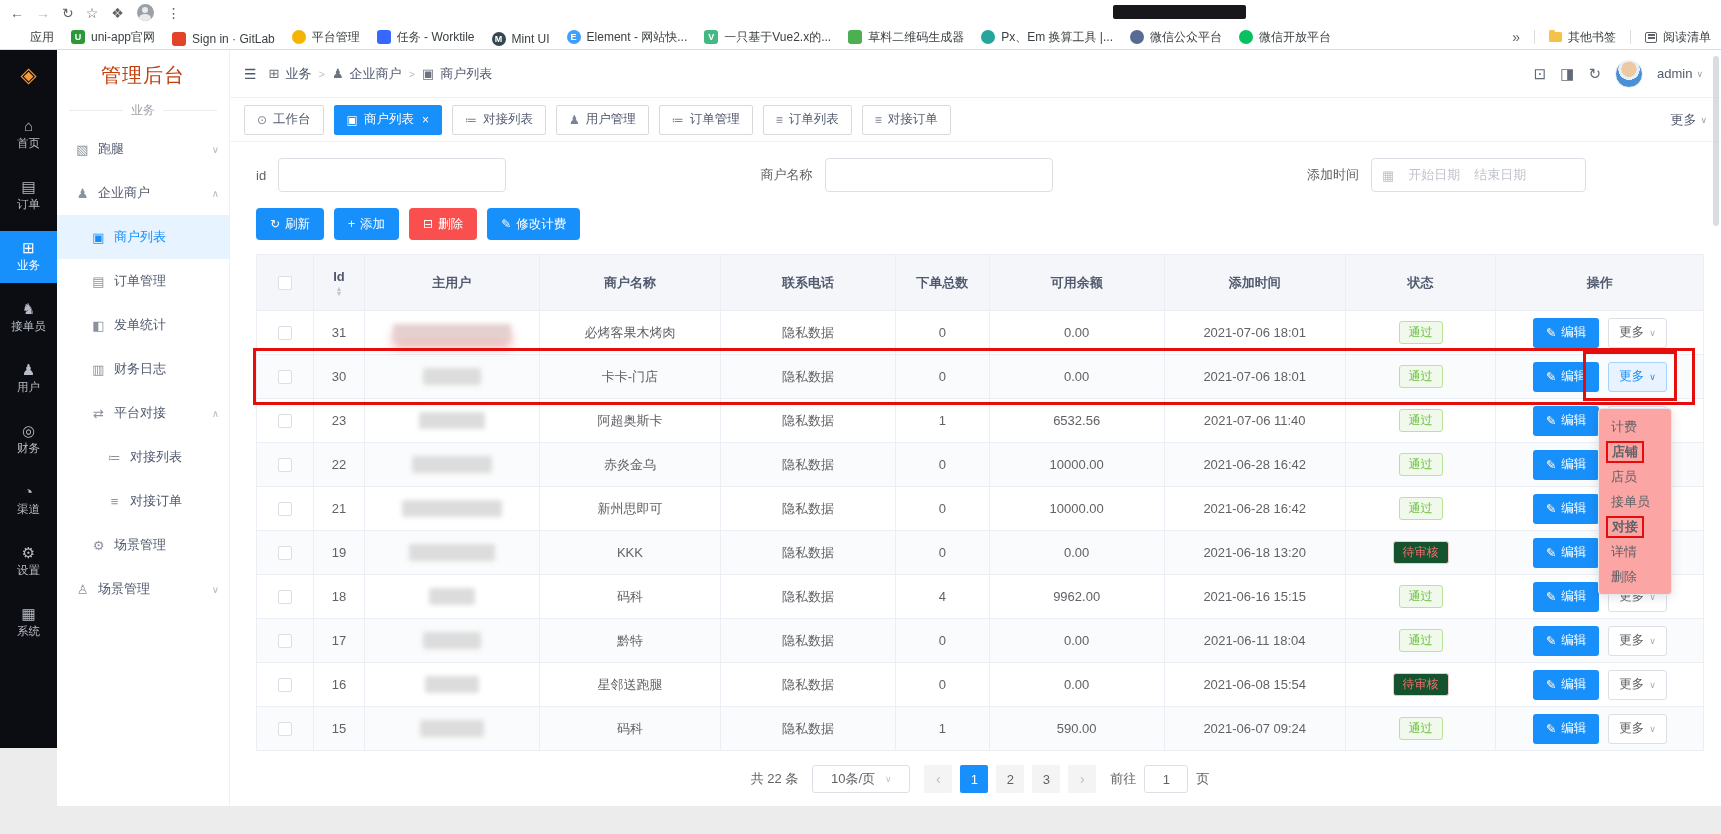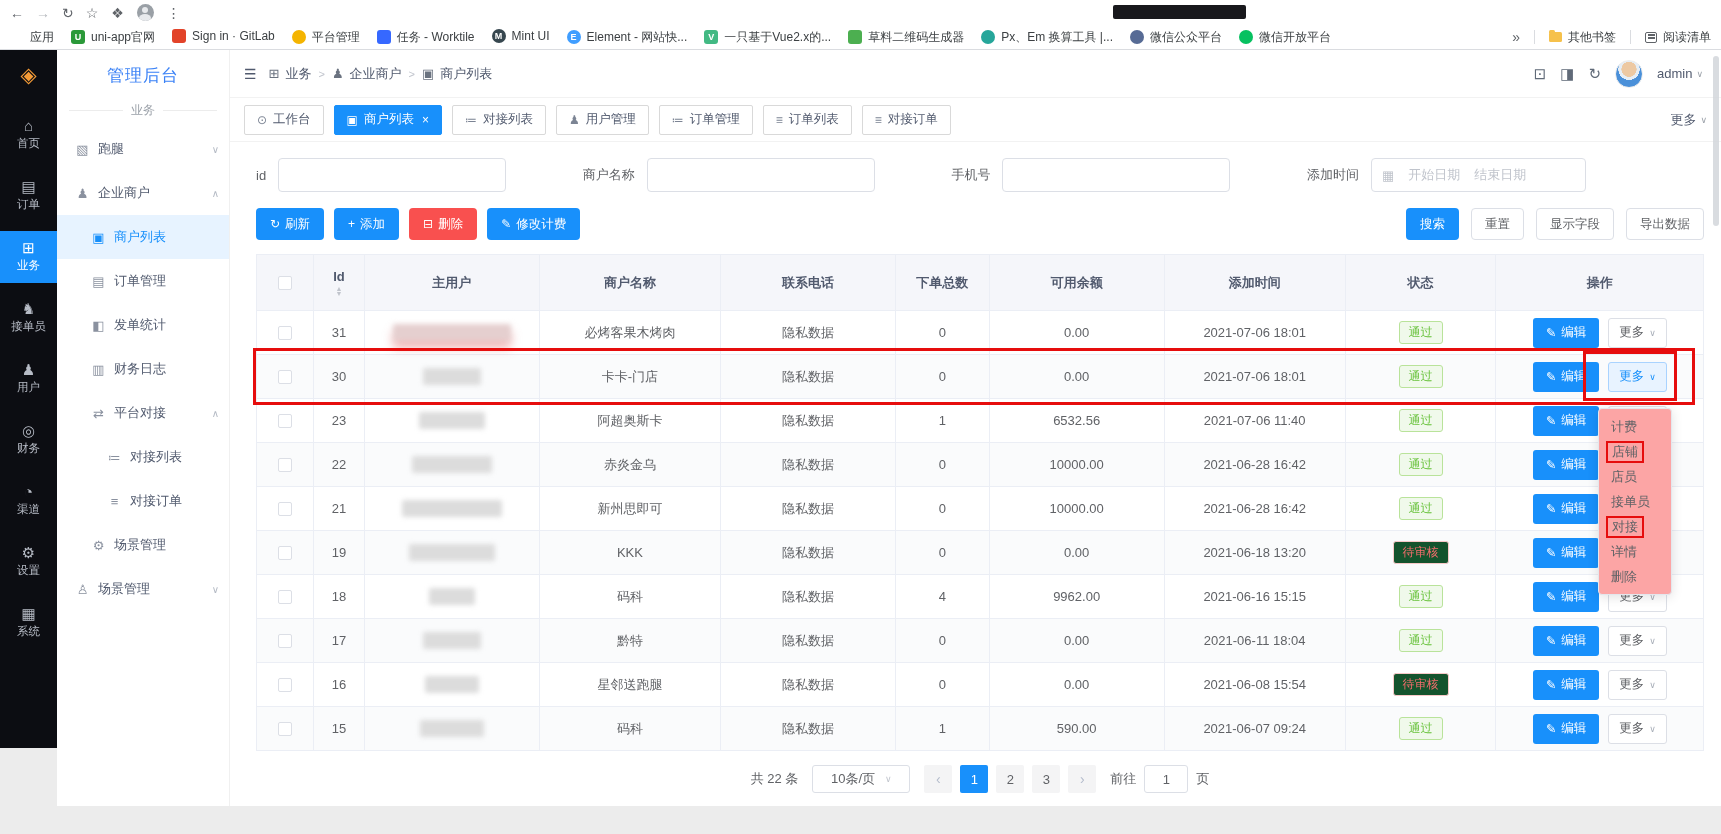--- a/index.html
+++ b/index.html
@@ -14,21 +14,21 @@
   .omnibox { flex:1; height:20px; background:#f1f3f4; border-radius:11px; display:flex; align-items:center; gap:8px; padding:0 12px; margin:0 6px; }
   .lock-icon { width:9px; height:7px; background:#5f6368; border-radius:1px; position:relative; margin-top:3px; flex:none; }
   .lock-icon::before { content:""; position:absolute; top:-4px; left:1px; width:6px; height:5px; border:1.5px solid #5f6368; border-bottom:none; border-radius:3px 3px 0 0; }
   .url-text { color:#202124; font-size:12.5px; }
   .redact-box { position:absolute; left:1113px; top:5px; width:133px; height:14px; background:#18181c; border-radius:2px; }
   .chrome-right { display:flex; align-items:center; gap:13px; }
   .mini-avatar { width:17px; height:17px; border-radius:50%; background:#9aa0a6; position:relative; overflow:hidden; }
   .mini-avatar::before { content:""; position:absolute; top:3px; left:5.5px; width:6px; height:6px; border-radius:50%; background:#e8eaed; }
   .mini-avatar::after { content:""; position:absolute; top:10px; left:2.5px; width:12px; height:8px; border-radius:50%; background:#e8eaed; }
   .bm-row { height:24px; display:flex; align-items:center; padding:0 10px; gap:18px; }
-  .bm-left { display:flex; align-items:flex-start; gap:17px; flex:1; min-width:0; }
+  .bm-left { display:flex; align-items:flex-end; gap:17px; flex:1; min-width:0; }
   .bm-item { display:flex; align-items:center; gap:6px; color:#3c4043; font-size:12px; white-space:nowrap; cursor:pointer; }
   .favicon { width:14px; height:14px; border-radius:3px; flex:none; display:flex; align-items:center; justify-content:center; color:#fff; font-size:9px; font-weight:bold; }
   .favicon.grid4 { background:none; display:grid; grid-template-columns:6px 6px; grid-template-rows:6px 6px; gap:1px; }
   .favicon.grid4 i { border-radius:1px; }
   .favicon.grid4 i:nth-child(1){background:#ea4335}.favicon.grid4 i:nth-child(2){background:#4285f4}
   .favicon.grid4 i:nth-child(3){background:#fbbc05}.favicon.grid4 i:nth-child(4){background:#34a853}
   .bm-right { display:flex; align-items:center; gap:14px; color:#3c4043; font-size:12px; }
   .bm-sep { width:1px; height:14px; background:#dadce0; }
   .folder-ic { width:13px; height:10px; background:#f6c14b; border-radius:1.5px; position:relative; }
   .folder-ic::before { content:""; position:absolute; top:-2.5px; left:0; width:6px; height:3px; background:#f6c14b; border-radius:1.5px 1.5px 0 0; }
@@ -38,21 +38,21 @@
   
   .app { display:flex; height:784px; }
   .rail { width:57px; flex:none; background:linear-gradient(to bottom,#0c0d12 0,#0c0d12 698px,#ececec 698px); display:flex; flex-direction:column; align-items:center; }
   .rail-logo { height:50px; display:flex; align-items:center; justify-content:center; font-size:21px; color:#f59b37; width:100%; }
   .rail-item { width:100%; padding:9px 0 10px; display:flex; flex-direction:column; align-items:center; gap:3px; color:#b7bcc6; cursor:pointer; margin-top:9px; }
   .rail-item .g { font-size:15px; line-height:1; }
   .rail-item .t { font-size:11.5px; }
   .rail-item.active { background:#1890fb; color:#fff; }
 
   .sidebar { width:173px; flex:none; background:#fff; border-right:1px solid #f0f0f0; }
-  .sb-title { height:50px; display:flex; align-items:center; justify-content:center; font-size:17px; color:#3b82f6; letter-spacing:1px;font-family:Liberation Serif, serif; }
+  .sb-title { height:50px; display:flex; align-items:center; justify-content:center; font-size:20px; color:#c2410c; letter-spacing:1px;font-family:Liberation Serif, serif; }
   .sb-section { display:flex; align-items:center; gap:8px; color:#9aa0a8; font-size:12px; padding:2px 12px 8px; }
   .sb-section::before,.sb-section::after { content:""; flex:1; height:1px; background:#ececec; }
   .menu-item { height:44px; display:flex; align-items:center; gap:8px; padding-left:18px; padding-right:10px; color:#515a6e; cursor:pointer; font-size:13px; }
   .menu-item .mi-g { color:#8a919f; font-size:13px; width:15px; text-align:center; }
   .menu-item .mi-arrow { margin-left:auto; color:#b4bac4; font-size:10px; }
   .menu-item.lv2 { padding-left:34px; }
   .menu-item.lv3 { padding-left:50px; }
   .menu-item.active { background:#e7f3ff; color:#1890fb; }
   .menu-item.active .mi-g { color:#1890fb; }
 
@@ -120,21 +120,21 @@
   .btn-more.open .chev { color:#1890fb; }
 
   
   .anno { position:absolute; border:3px solid #e60d0d; pointer-events:none; z-index:30; }
   .anno-row { left:-3px; right:9px; top:94px; height:57px; }
   .anno-more { right:27px; width:94px; top:97px; height:50px; }
 
   
   .dropdown { position:absolute; top:154px; right:32px; width:74px; background:#fca5a5; border:1px solid #e4e7ed; border-radius:4px; box-shadow:0 2px 12px rgba(0,0,0,.12); z-index:40; padding:5px 0; }
   .dd-item { height:25px; display:flex; align-items:center; padding-left:12px; color:#606266; font-size:13px; cursor:pointer; }
-  .dd-item .dd-label.boxed { border:2px solid #e60d0d; padding:0 4px; margin-left:-5px; }
+  .dd-item .dd-label.boxed { border:2px solid #e60d0d; padding:0 4px; margin-left:-5px;font-weight:bold; }
 
   
   .pagination { width:1448px; margin:14px 0 0 12px; display:flex; align-items:center; justify-content:center; gap:14px; color:#606266; }
   .psize { width:98px; height:28px; border:1px solid #dcdfe6; border-radius:3px; display:flex; align-items:center; justify-content:center; gap:10px; color:#606266; cursor:pointer; }
   .psize .chev { font-size:9px; color:#c0c4cc; }
   .pager { display:flex; gap:8px; align-items:center; }
   .pg { min-width:28px; height:28px; border-radius:2px; background:#f4f4f5; color:#606266; display:flex; align-items:center; justify-content:center; font-size:13px; cursor:pointer; }
   .pg.nav { color:#b4bccc; font-size:14px; }
   .pg.current { background:#1890fb; color:#fff; }
   .goto { display:flex; align-items:center; gap:8px; }
@@ -411,24 +411,20 @@
 
     <div class="content">
 
       <div class="filters">
         <div class="fgroup">
           <span class="flabel">id</span>
           <input class="finput" value="" style="">
         </div>
         <div class="fgroup">
           <span class="flabel">商户名称</span>
-          <input class="finput" value="" style="">
-        </div>
-        <div class="fgroup">
-          <span class="flabel">手机号</span>
           <input class="finput" value="" style="">
         </div>
         <div class="fgroup">
           <span class="flabel">添加时间</span>
           <div class="fdate">
             <span class="cal">▦</span>
             <span>开始日期</span>
             <span>结束日期</span>
           </div>
         </div>
@@ -445,34 +441,20 @@
             <span>添加</span>
           </span>
           <span class="btn btn-red">
             <span class="bg">⊟</span>
             <span>删除</span>
           </span>
           <span class="btn btn-blue">
             <span class="bg">✎</span>
             <span>修改计费</span>
           </span>
-        </div>
-        <div class="tb-right">
-          <span class="btn btn-blue">
-              <span>搜索</span>
-            </span>
-          <span class="btn btn-plain">
-              <span>重置</span>
-            </span>
-          <span class="btn btn-plain">
-              <span>显示字段</span>
-            </span>
-          <span class="btn btn-plain">
-              <span>导出数据</span>
-            </span>
         </div>
       </div>
 
       <div class="table-area">
         <table class="grid">
           <colgroup>
             <col class="c-check">
               <col class="c-id">
               <col class="c-user">
               <col class="c-merchant">

